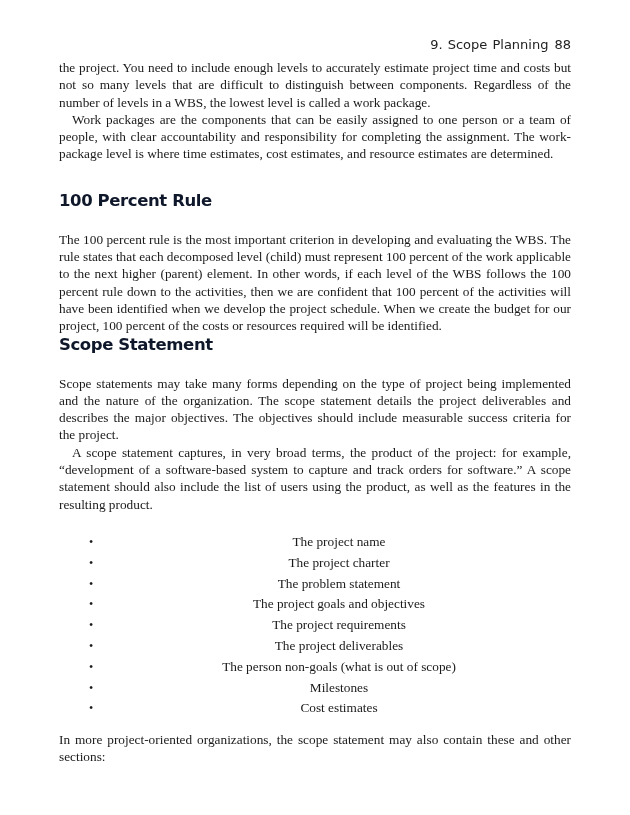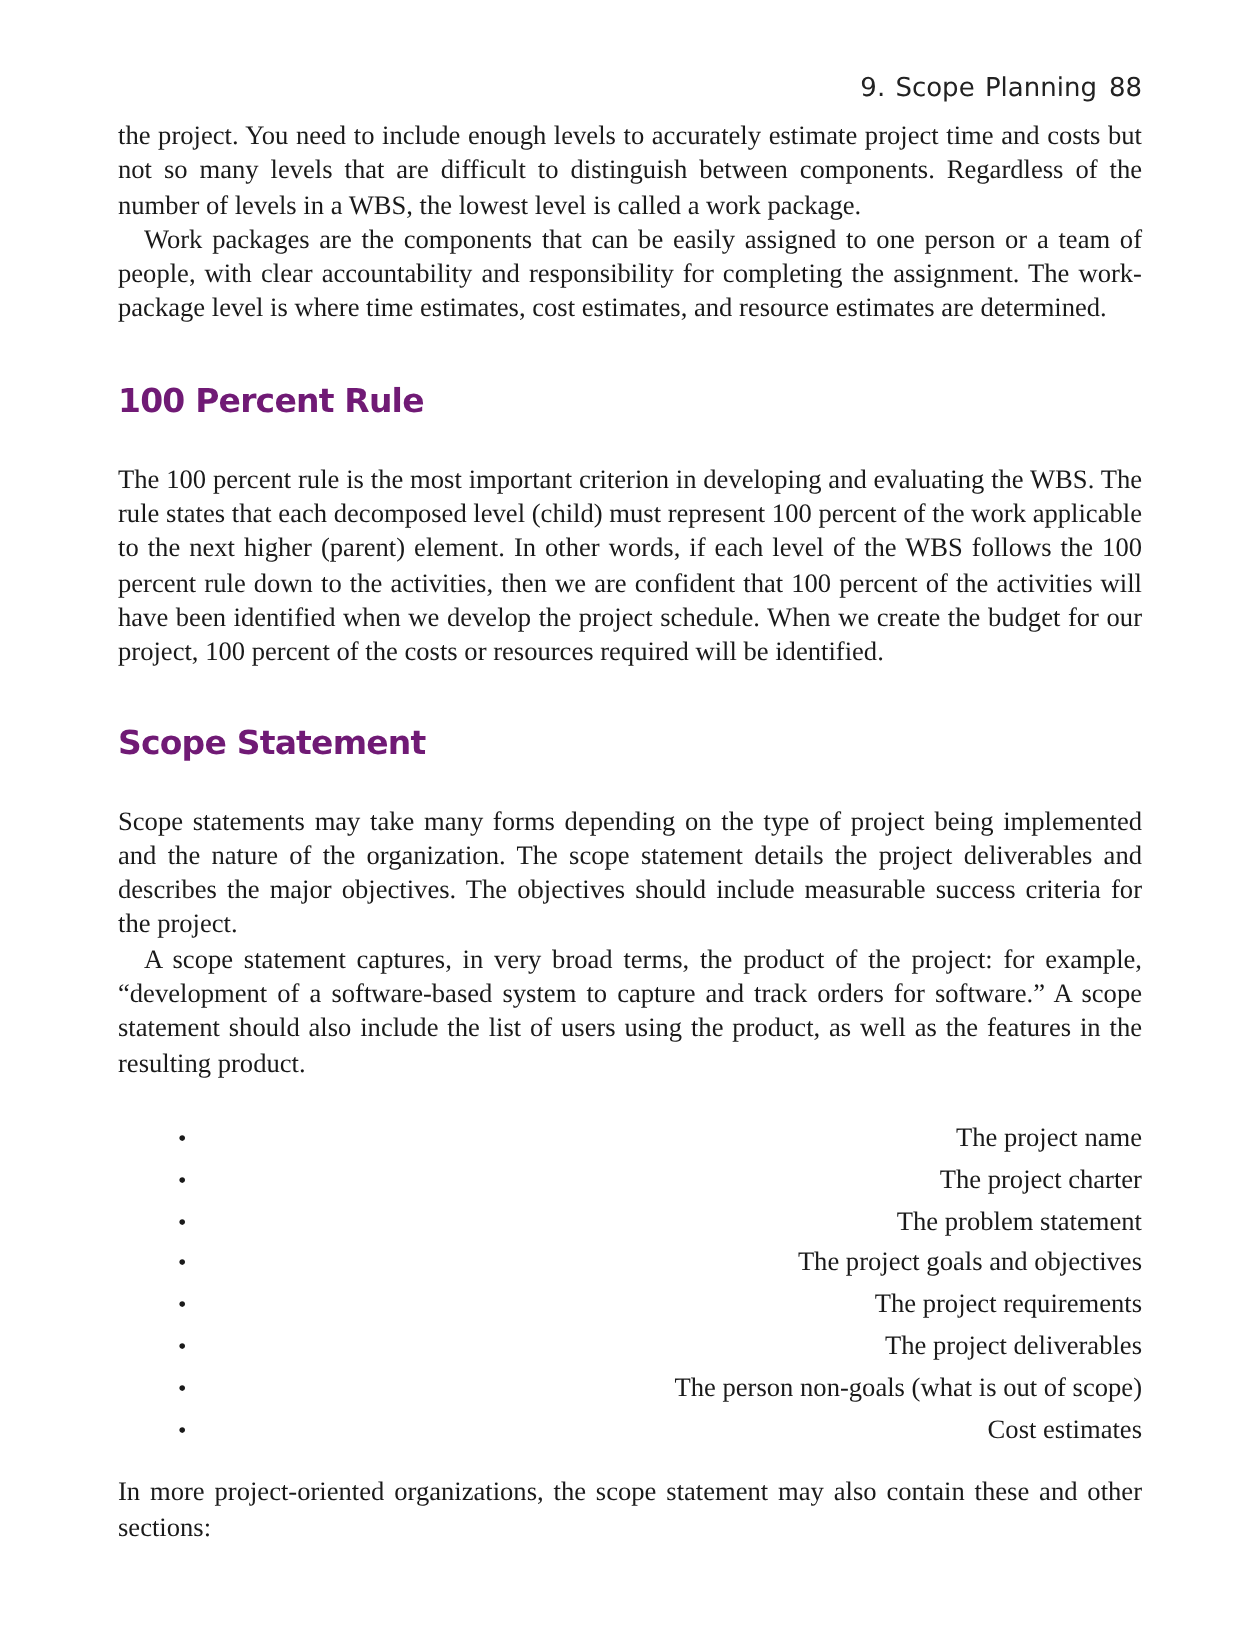--- a/index.html
+++ b/index.html
@@ -12,27 +12,27 @@
   .header .num { margin-left: 6px; }
   .content {
     position: absolute; left: 59px; top: 59px; width: 512px;
     font-family: "Liberation Serif", serif; font-size: 13.3px; line-height: 17.3px;
     text-align: justify;
   }
   p { margin: 0; }
   p.indent { text-indent: 13px; }
   h2 {
     font-family: "DejaVu Sans", sans-serif; font-weight: bold; font-size: 16.5px;
-    margin: 0; letter-spacing: -0.4px; color: #701a75;
+    margin: 0; letter-spacing: -0.4px; color: #0f172a;
   }
   .h-rule { margin-top: 28px; margin-bottom: 20px; line-height: 20px; }
-  .h-scope { margin-top: 27px; margin-bottom: 20px; line-height: 20px; }
+  .h-scope { margin-bottom: 20px; line-height: 20px; }
   ul { list-style: none; margin: 0; padding: 0; }
   ul.bullets { margin-top: 19px; margin-left: 30px; }
-  ul.bullets li { position: relative; padding-left: 18px; line-height: 20.8px; height: 20.8px; text-align: right; }
+  ul.bullets li { position: relative; padding-left: 18px; line-height: 20.8px; height: 20.8px; text-align: center; }
   ul.bullets li::before {
     content: "\2022"; position: absolute; left: 0; top: 0; font-size: 12px;
   }
   p.after-list { margin-top: 12px; }
 </style>
 </head>
 <body>
 
 <div class="header">
   <span>9. Scope Planning</span><span class="num">88</span>
@@ -50,18 +50,19 @@
   <p class="indent">A scope statement  captures, in very broad terms, the product of the project: for example, “develop­ment of a software-based system to capture and track orders for software.” A scope statement should also include the list of users using the product, as well as the features in the resulting product.</p>
 
   <ul class="bullets">
     <li>The project name</li>
     <li>The project charter</li>
     <li>The problem statement</li>
     <li>The project goals and objectives</li>
     <li>The project requirements</li>
     <li>The project deliverables</li>
     <li>The person non-goals (what is out of scope)</li>
+    <li>Milestones</li>
     <li>Cost estimates</li>
   </ul>
 
   <p class="after-list">In more project-oriented organizations, the scope statement may also contain these and other sections:</p>
 
 </div>
 
 </body></html>

